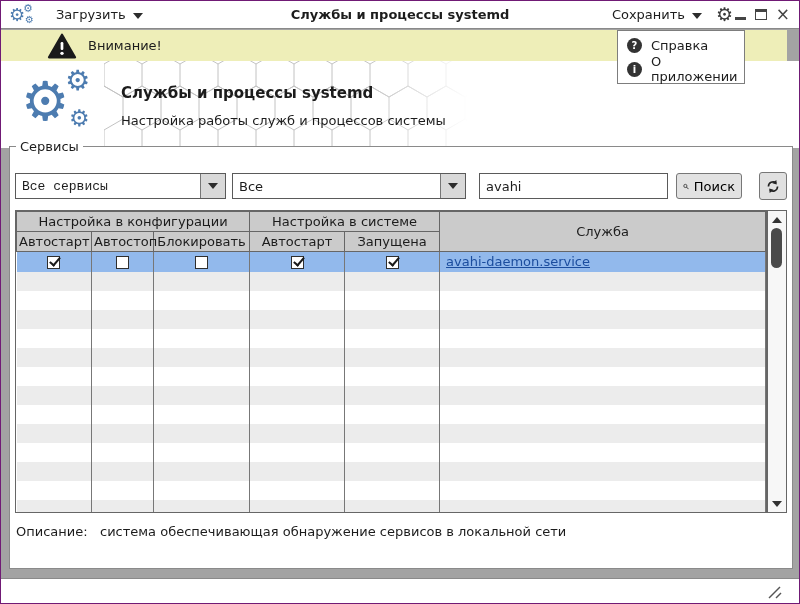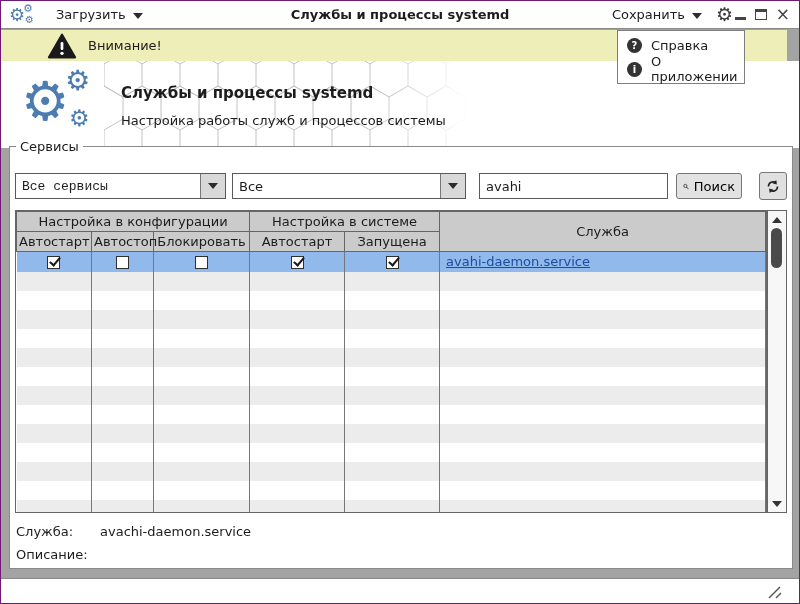--- a/index.html
+++ b/index.html
@@ -352,25 +352,22 @@
           </div>
         <div class="sb-thumb"></div>
         <div class="sb-down">
             <span class="tri-down"></span>
           </div>
       </div>
     </div>
 
     <div class="details">
       <div class="detail-row">
-        <span class="detail-label">Служба:</span>
-        <span>avachi-daemon.service</span>
-      </div>
-      <div class="detail-row">
         <span class="detail-label">Описание:</span>
+        <span>система обеспечивающая обнаружение сервисов в локальной сети</span>
       </div>
     </div>
   </fieldset>
 
   <div class="statusbar">
     <svg class="resize-grip" width="18" height="14" viewBox="0 0 18 14">
       <line x1="3" y1="13" x2="14" y2="2" stroke="#555" stroke-width="1.4"></line>
       <line x1="10" y1="13" x2="15" y2="8" stroke="#555" stroke-width="1.4"></line>
     </svg>
   </div>

